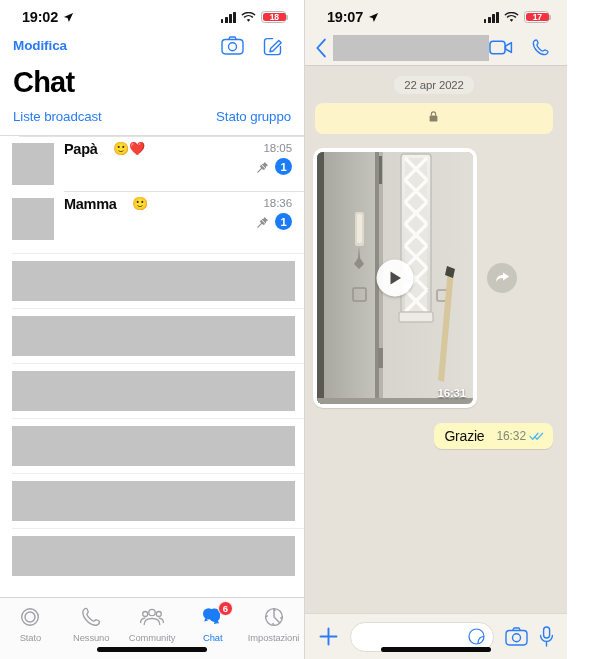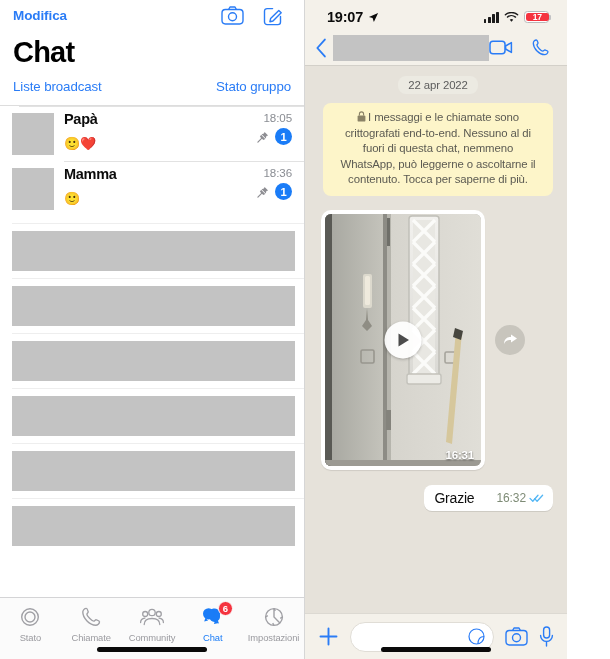--- a/index.html
+++ b/index.html
@@ -73,21 +73,21 @@
   .archived-label { font-size: 14px; color: #1a1a1a; letter-spacing: -0.2px; }
 
   .chat-row {
     display: flex; height: 54px; padding-left: 12px; align-items: center;
   }
   .avatar-redact { width: 42px; height: 42px; background: #c3c3c3; flex: none; }
   .chat-main {
     flex: 1; display: flex; justify-content: space-between;
     align-items: flex-start; padding: 4px 12px 0 10px; height: 100%;
   }
-  .chat-texts { display: flex; flex-direction: column; gap: 9px; }
+  .chat-texts { display: flex; flex-direction: row; gap: 16px; }
   .chat-name { font-size: 14.5px; font-weight: 700; color: #0b0b0b; letter-spacing: -0.3px; }
   .chat-prev { font-size: 13px; color: #8d8d92; letter-spacing: -0.2px; line-height: 15px; }
   .chat-meta { display: flex; flex-direction: column; align-items: flex-end; gap: 4px; }
   .chat-time { font-size: 11.6px; color: #8a8d93; letter-spacing: -0.1px; }
   .meta-bottom { display: flex; align-items: center; gap: 6px; }
   .pin-ico { display: block; }
   .unread {
     min-width: 17px; height: 17px; border-radius: 9px; background: #1a7cf7;
     color: #fff; font-size: 11.2px; font-weight: 600; display: flex;
     align-items: center; justify-content: center; padding: 0 5px;
@@ -134,21 +134,21 @@
   .r-statusbar { position: relative; background: #f4f1ea; z-index: 3; }
   .r-header {
     position: relative; z-index: 3; height: 36px; background: #f4f1ea;
     display: flex; align-items: center; padding: 0 16px 0 10px;
     border-bottom: 1px solid #d3d0c9;
   }
   .back-chev { display: block; margin-right: 6px; }
   .name-redact { width: 166px; height: 26px; background: #c3c3c3; }
   .r-headicons { margin-left: auto; display: flex; align-items: center; gap: 17px; }
 
-  .r-body { position: relative; z-index: 2; flex: 1; padding: 10px 12px 0 16px; overflow: hidden; }
+  .r-body { position: relative; z-index: 2; flex: 1; padding: 10px 12px 0 8px; overflow: hidden; }
   .date-pill-wrap { display: flex; justify-content: center; margin-bottom: 9px; }
   .date-pill {
     background: #eceae2; border-radius: 8px; padding: 3px 10px;
     font-size: 11.4px; color: #5c5c5c; letter-spacing: -0.1px;
   }
   .enc-notice {
     background: #fdf5c9; border-radius: 8px; padding: 7px 12px 8px 12px;
     text-align: center; font-size: 11.4px; line-height: 15.5px;
     color: #5b5a52; letter-spacing: -0.1px; margin: 0 2px 14px 2px;
   }
@@ -176,22 +176,22 @@
     font-size: 11.5px; font-weight: 700; color: #ffffff;
     text-shadow: 0 1px 2px rgba(0,0,0,0.6); letter-spacing: -0.2px;
   }
   .forward-btn {
     width: 30px; height: 30px; border-radius: 50%;
     background: #c8c5bd; display: flex; align-items: center; justify-content: center;
   }
 
   .msg-row-out { display: flex; justify-content: flex-end; margin-top: 15px; padding-right: 2px; }
   .out-bubble {
-    background: #ffffff; border-radius: 8px; padding: 5px 9px 5px 10px;
-    display: flex; align-items: flex-end; gap: 22px;
+    background: #fef9c3; border-radius: 8px; padding: 5px 9px 5px 10px;
+    display: flex; align-items: flex-end; gap: 12px;
     box-shadow: 0 1px 0.5px rgba(0,0,0,0.10);
   }
   .out-text { font-size: 14px; color: #0d0d0d; letter-spacing: -0.2px; }
   .out-meta { display: flex; align-items: center; gap: 3px; padding-bottom: 1px; }
   .out-time { font-size: 12px; color: #7e8b76; letter-spacing: -0.1px; }
 
   .inputbar {
     position: relative; z-index: 3; height: 46px; background: #f4f1ea;
     display: flex; align-items: center; gap: 11px; padding: 0 13px;
     border-top: 1px solid #dcd9d2;
@@ -206,20 +206,46 @@
     width: 110px; height: 5px; background: #0a0a0a; border-radius: 3px; z-index: 4;
   }
 </style>
 </head>
 <body>
 
 <div class="screen">
 
   <div class="left">
 
+    <div class="statusbar">
+      <div class="sb-left">
+        <span class="sb-time">19:02</span>
+        <svg class="loc-arrow" viewBox="0 0 12 12">
+          <path d="M11 1 L1 5.4 L5 6.6 L6.4 11 Z" fill="#0b0b0b"></path>
+        </svg>
+      </div>
+      <div class="sb-right">
+        <span class="bars">
+            <i></i>
+            <i></i>
+            <i></i>
+            <i></i>
+          </span>
+        <svg class="wifi" viewBox="0 0 16 12">
+          <path d="M8 10.6 L6.1 8.4 A3 3 0 0 1 9.9 8.4 Z" fill="#1b1b1b"></path>
+          <path d="M3.6 5.6 A6.6 6.6 0 0 1 12.4 5.6" stroke="#1b1b1b" stroke-width="1.5" fill="none" stroke-linecap="round"></path>
+          <path d="M1.3 3.1 A10 10 0 0 1 14.7 3.1" stroke="#1b1b1b" stroke-width="1.5" fill="none" stroke-linecap="round"></path>
+        </svg>
+        <span class="battery">
+          <span class="fill">
+              <span class="lvl">18</span>
+            </span>
+        </span>
+      </div>
+    </div>
 
     <div class="l-navrow">
       <span class="edit-link">Modifica</span>
       <div class="l-navicons">
         <svg class="icon-btn" width="23" height="19" viewBox="0 0 23 19">
           <rect x="1" y="3.5" width="21" height="14.5" rx="3.4" stroke="#2a7cf6" stroke-width="1.4" fill="none"></rect>
           <path d="M7.6 3.5 L9 1 H14 L15.4 3.5" stroke="#2a7cf6" stroke-width="1.4" fill="none" stroke-linejoin="round"></path>
           <circle cx="11.5" cy="10.8" r="4" stroke="#2a7cf6" stroke-width="1.4" fill="none"></circle>
         </svg>
         <svg class="icon-btn" width="21" height="21" viewBox="0 0 21 21">
@@ -314,21 +340,21 @@
         <svg width="24" height="24" viewBox="0 0 24 24">
           <circle cx="12" cy="12" r="8.3" stroke="#a0a0a5" stroke-width="1.4" fill="none"></circle>
           <circle cx="12" cy="12" r="5" stroke="#a0a0a5" stroke-width="1.4" fill="none"></circle>
         </svg>
         <span class="tab-label">Stato</span>
       </div>
       <div class="tab">
         <svg width="24" height="24" viewBox="0 0 24 24">
           <path d="M7.3 3.4 c1 0 1.6 2.5 1.9 3.4 .2 .8-1.3 1.5-1.3 2.4 0 1.9 4.9 6.9 6.8 6.9 .9 0 1.6-1.5 2.4-1.3 .9 .3 3.4 .9 3.4 1.9 0 2-2 3.5-3.7 3.5 C10.7 20.2 3.8 13.3 3.8 7.1 c0-1.7 1.5-3.7 3.5-3.7z" stroke="#a0a0a5" stroke-width="1.4" fill="none" stroke-linejoin="round"></path>
         </svg>
-        <span class="tab-label">Chiamate</span>
+        <span class="tab-label">Nessuno</span>
       </div>
       <div class="tab">
         <svg width="26" height="24" viewBox="0 0 26 24">
           <circle cx="13" cy="7.5" r="3.2" stroke="#a0a0a5" stroke-width="1.3" fill="none"></circle>
           <circle cx="6.2" cy="9" r="2.5" stroke="#a0a0a5" stroke-width="1.3" fill="none"></circle>
           <circle cx="19.8" cy="9" r="2.5" stroke="#a0a0a5" stroke-width="1.3" fill="none"></circle>
           <path d="M5.2 19.5 c0-4.3 3.5-6 7.8-6 s7.8 1.7 7.8 6" stroke="#a0a0a5" stroke-width="1.3" fill="none" stroke-linecap="round"></path>
           <path d="M1.6 17.5 c0-2.6 1.9-4 4.3-4.3" stroke="#a0a0a5" stroke-width="1.3" fill="none" stroke-linecap="round"></path>
           <path d="M24.4 17.5 c0-2.6-1.9-4-4.3-4.3" stroke="#a0a0a5" stroke-width="1.3" fill="none" stroke-linecap="round"></path>
         </svg>
@@ -406,21 +432,21 @@
 
     <div class="r-body">
       <div class="date-pill-wrap">
         <span class="date-pill">22 apr 2022</span>
       </div>
 
       <div class="enc-notice">
         <svg class="lock-ico" width="9" height="11" viewBox="0 0 9 11">
           <rect x="0.6" y="4.4" width="7.8" height="6.2" rx="1.2" fill="#8a8266"></rect>
           <path d="M2.4 4.4 V3 a2.1 2.1 0 0 1 4.2 0 V4.4" stroke="#8a8266" stroke-width="1.1" fill="none"></path>
-        </svg><span>I messaggi e le chiamate sono crittografati end-to-end. Nessuno al di fuori di questa chat, nemmeno WhatsApp, può leggerne o ascoltarne il contenuto. Tocca per saperne di più.</span>
+        </svg>
       </div>
 
       <div class="msg-row-in">
         <div class="video-bubble">
           <div class="video-thumb">
             <svg width="156" height="252" viewBox="0 0 156 252" preserveAspectRatio="none">
               <defs>
                 <linearGradient id="wallg" x1="0" y1="0" x2="1" y2="0">
                   <stop offset="0" stop-color="#cfcdc6"></stop>
                     <stop offset="1" stop-color="#e0ded7"></stop>

